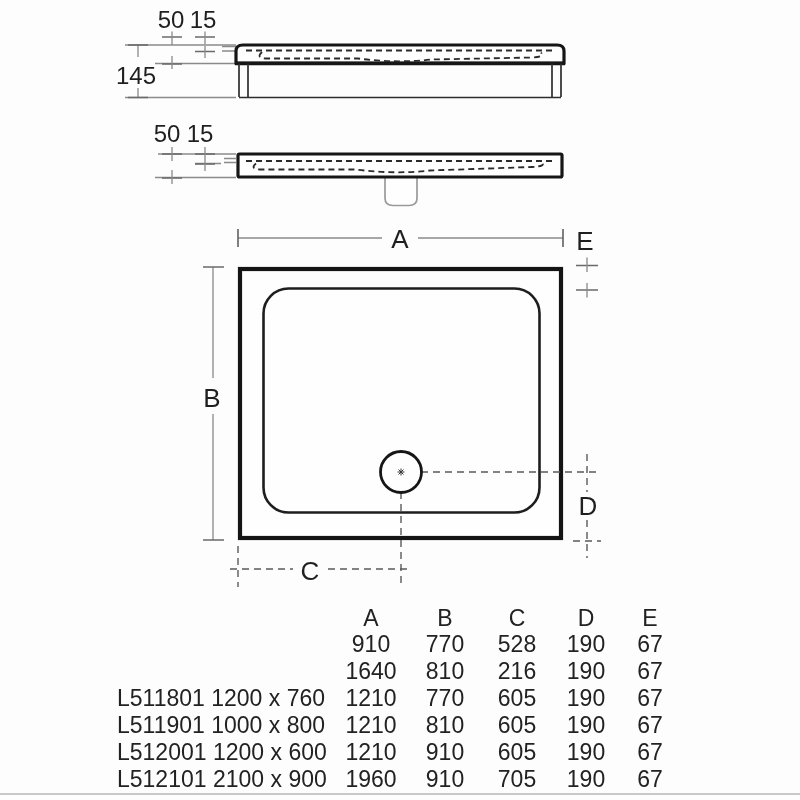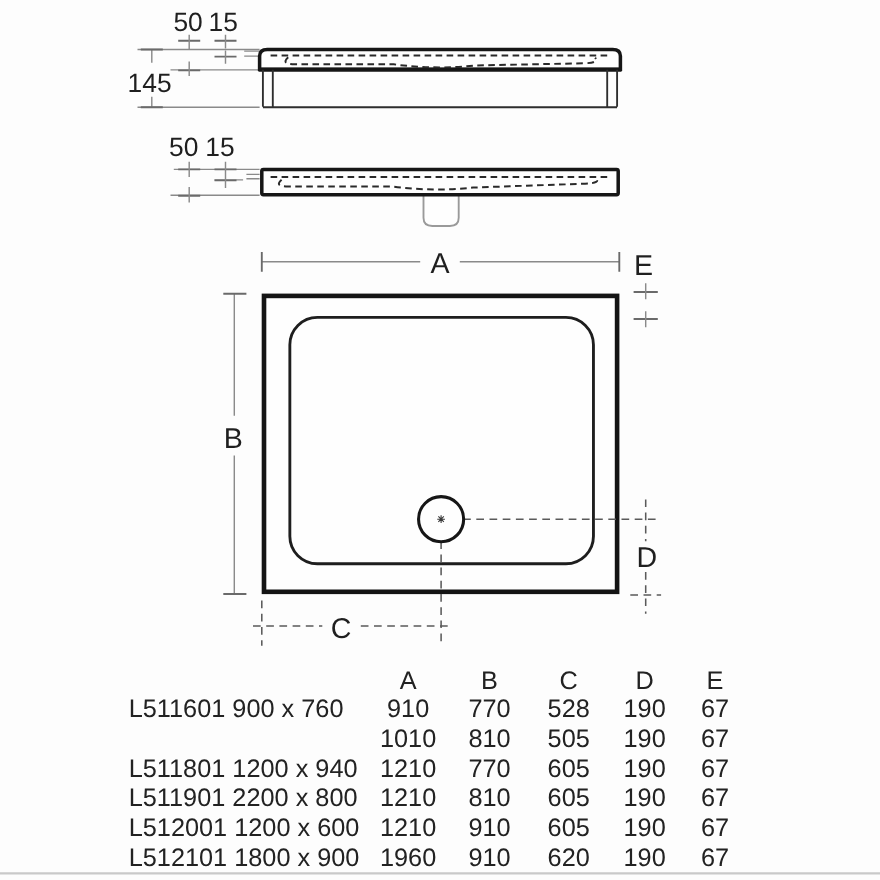--- a/index.html
+++ b/index.html
@@ -123,61 +123,60 @@
   <div>
     <div class="thead" style="top:605px">
       <span class="num cA">A</span>
       <span class="num cB">B</span>
       <span class="num cC">C</span>
       <span class="num cD">D</span>
       <span class="num cE">E</span>
     </div>
 
     <div class="trow" style="top:631px">
-      <span class="code">L511601 900 x 760</span>
       <span class="num cA">910</span>
       <span class="num cB">770</span>
       <span class="num cC">528</span>
       <span class="num cD">190</span>
       <span class="num cE">67</span>
     </div>
     <div class="trow" style="top:658px">
-      <span class="num cA">1010</span>
+      <span class="num cA">1640</span>
       <span class="num cB">810</span>
-      <span class="num cC">505</span>
+      <span class="num cC">216</span>
       <span class="num cD">190</span>
       <span class="num cE">67</span>
     </div>
     <div class="trow" style="top:685px">
-      <span class="code">L511801 1200 x 940</span>
+      <span class="code">L511801 1200 x 760</span>
       <span class="num cA">1210</span>
       <span class="num cB">770</span>
       <span class="num cC">605</span>
       <span class="num cD">190</span>
       <span class="num cE">67</span>
     </div>
     <div class="trow" style="top:712px">
-      <span class="code">L511901 2200 x 800</span>
+      <span class="code">L511901 1000 x 800</span>
       <span class="num cA">1210</span>
       <span class="num cB">810</span>
       <span class="num cC">605</span>
       <span class="num cD">190</span>
       <span class="num cE">67</span>
     </div>
     <div class="trow" style="top:739px">
       <span class="code">L512001 1200 x 600</span>
       <span class="num cA">1210</span>
       <span class="num cB">910</span>
       <span class="num cC">605</span>
       <span class="num cD">190</span>
       <span class="num cE">67</span>
     </div>
     <div class="trow" style="top:766px">
-      <span class="code">L512101 1800 x 900</span>
+      <span class="code">L512101 2100 x 900</span>
       <span class="num cA">1960</span>
       <span class="num cB">910</span>
-      <span class="num cC">620</span>
+      <span class="num cC">705</span>
       <span class="num cD">190</span>
       <span class="num cE">67</span>
     </div>
   </div>
 
 </div>
 
 </body></html>

